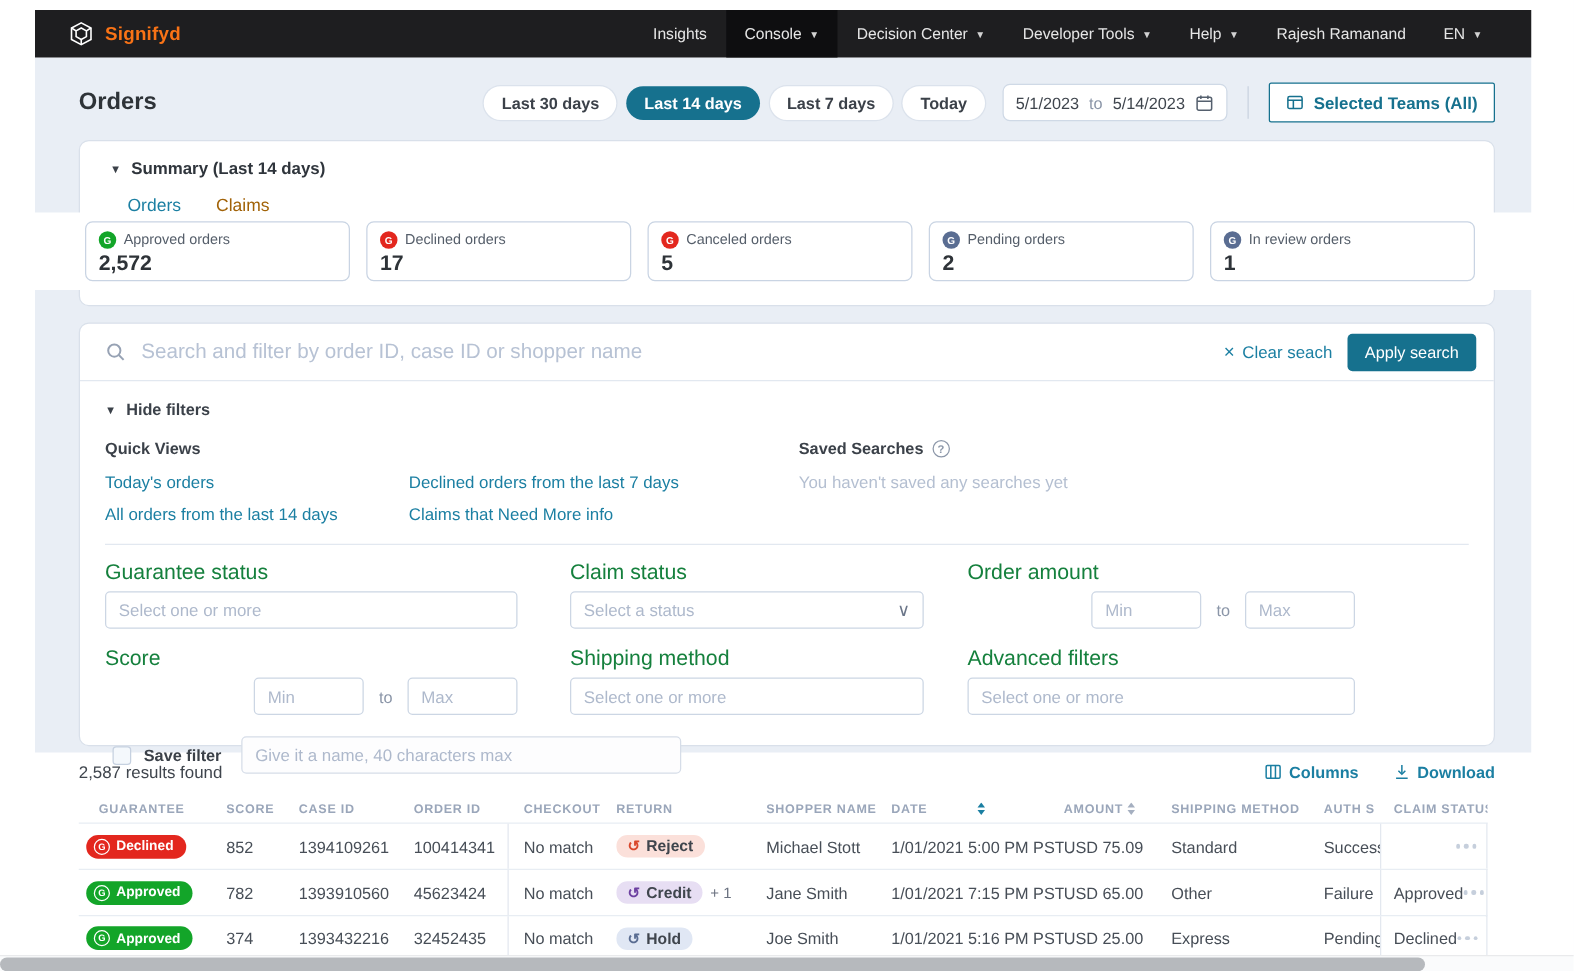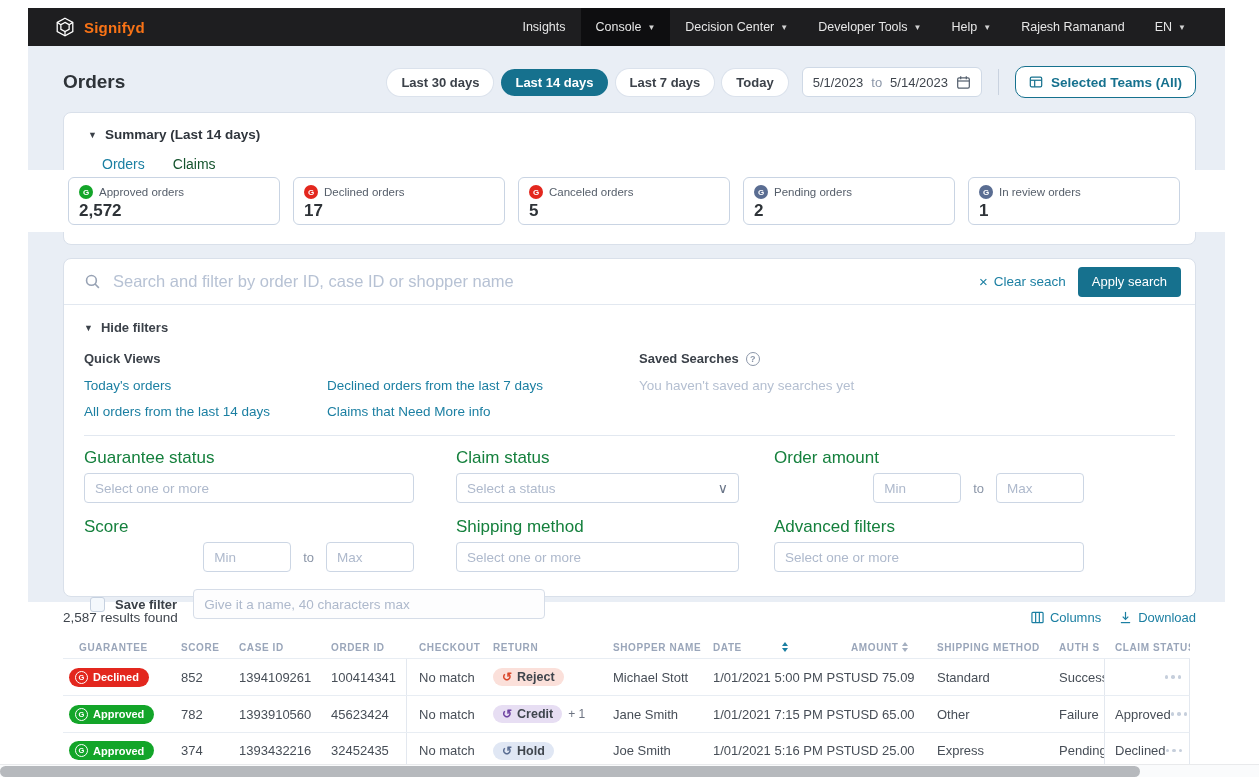--- a/index.html
+++ b/index.html
@@ -19,28 +19,28 @@
   
   .page-header { position:absolute; left:63px; top:62px; width:1133px; height:40px; display:flex; align-items:center; }
   .page-title { font-size:19px; font-weight:bold; color:#2e3338; }
   .header-right { margin-left:auto; display:flex; align-items:center; gap:8px; }
   .pill { height:27px; display:flex; align-items:center; padding:0 14px; border-radius:14px; background:#fff; color:#3b4149; font-size:13px; font-weight:600; cursor:pointer; box-shadow:0 0 0 1px rgba(210,218,230,.6); }
   .pill.active { background:#16718e; color:#fff; box-shadow:none; }
   .date-box { height:30px; background:#fff; border:1px solid #cfd9e6; border-radius:6px; display:flex; align-items:center; gap:8px; padding:0 10px; margin-left:6px; }
   .date-val { font-size:13px; color:#3f454d; }
   .date-to { font-size:13px; color:#8b96a8; }
   .vdivider { width:1px; height:26px; background:#c9d2df; margin:0 8px; }
-  .teams-btn { height:32px; display:flex; align-items:center; gap:8px; padding:0 13px; background:#fff; border:1.5px solid #16718e; border-radius:10px; color:#16718e; font-size:13.5px; font-weight:600; cursor:pointer; }
+  .teams-btn { height:32px; display:flex; align-items:center; gap:8px; padding:0 13px; background:#fff; border:1.5px solid #16718e; border-radius:2px; color:#16718e; font-size:13.5px; font-weight:600; cursor:pointer; }
 
   
   .summary-panel { position:absolute; left:63px; top:112px; width:1133px; height:133px; background:#fff; border:1px solid #d9e0ea; border-radius:8px; padding:14px 24px 0; }
   .summary-title { display:flex; align-items:center; gap:8px; font-size:13.5px; font-weight:bold; color:#2f353c; }
   .caret-dark { font-size:9px; color:#3b4149; }
   .tabs { display:flex; margin-top:9px; }
-  .tab { padding:5px 14px 8px; font-size:14px; color:#14532d; cursor:pointer; }
+  .tab { padding:5px 14px 8px; font-size:14px; color:#a16207; cursor:pointer; }
   .tab.active { color:#1b7fa2; border-bottom:3px solid #16718e; }
 
   .cards-band { position:absolute; left:0; top:170px; width:1259px; height:62px; background:#fff; display:flex; align-items:center; gap:13px; padding-left:68px; }
   .stat-card { width:212px; height:48px; background:#fff; border:1px solid #c9d4e3; border-radius:6px; padding:7px 10px 0; }
   .stat-top { display:flex; align-items:center; gap:6px; }
   .gdot { width:14px; height:14px; border-radius:50%; color:#fff; font-size:8px; font-weight:bold; display:flex; align-items:center; justify-content:center; }
   .stat-label { font-size:11.5px; color:#555e6a; }
   .stat-value { font-size:17px; font-weight:bold; color:#2e3338; margin-top:2px; }
 
   
@@ -76,21 +76,21 @@
   .frow2 { margin-top:14px; }
   .save-row { display:flex; align-items:center; gap:10px; margin:17px 0 0 26px; }
   .cbx { width:15px; height:15px; border:1px solid #c6d1e0; border-radius:3px; background:#f4f8fc; cursor:pointer; }
   .save-label { font-size:13px; font-weight:600; color:#3b4149; }
   .save-input { width:352px; height:30px; border:1px solid #d6dde8; border-radius:4px; background:#fdfdfe; padding:0 10px; font-size:13.5px; font-family:"Liberation Sans",sans-serif; outline:none; margin-left:6px; }
   .save-input::placeholder { color:#aeb9cc; }
 
   
   .results-head { position:absolute; left:63px; top:610px; width:1133px; display:flex; align-items:center; }
   .results-count { font-size:13.5px; color:#3f454d; }
-  .results-actions { margin-left:auto; display:flex; align-items:center; gap:18px; }
+  .results-actions { margin-left:auto; display:flex; align-items:center; gap:28px;font-weight:bold; }
   .act-link { display:flex; align-items:center; gap:6px; color:#1b7fa2; font-size:13px; cursor:pointer; }
 
   .dtable { position:absolute; left:63px; top:636px; width:1127px; }
   .thead, .trow { display:flex; align-items:center; }
   .thead { height:22px; }
   .th { font-size:10px; font-weight:bold; letter-spacing:.6px; color:#9aa6ba; display:flex; align-items:center; gap:4px; overflow:hidden; white-space:nowrap; }
   .trow { height:37px; border-top:1px solid #e8edf3; background:#fff; border-right:1px solid #e3e8ef; }
   .trow:last-child { border-bottom:1px solid #e8edf3; }
   .td { font-size:13px; color:#474e57; overflow:hidden; white-space:nowrap; align-self:stretch; display:flex; align-items:center; }
   .c1 { width:118px; padding-left:6px; } .h1 { width:118px; padding-left:16px; }

